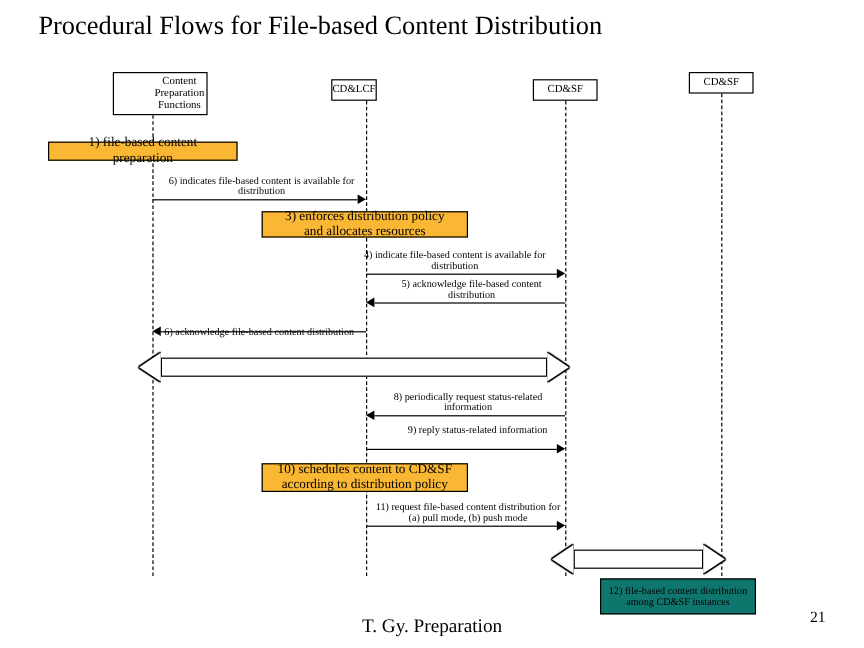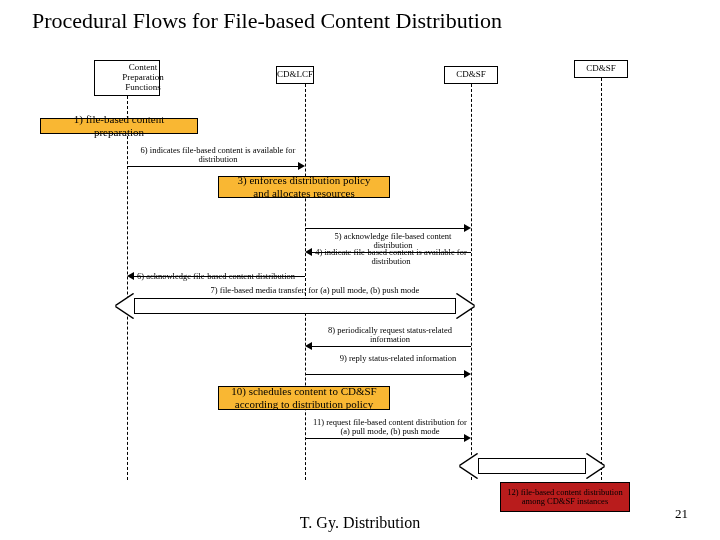--- a/index.html
+++ b/index.html
@@ -10,63 +10,62 @@
   .vline{position:absolute;width:0;border-left:1px dashed #000;}
   .msg{position:absolute;font-size:8.5px;text-align:center;line-height:1.1;}
   .note{position:absolute;background:#f9b733;border:1px solid #000;font-size:11px;text-align:center;line-height:1.15;box-sizing:border-box;display:flex;align-items:center;justify-content:center;padding:1px 12px;}
   .arrow-line{position:absolute;height:0;border-top:1px solid #000;}
   .arrowR{position:absolute;width:0;height:0;border-top:4px solid transparent;border-bottom:4px solid transparent;border-left:7px solid #000;}
   .arrowL{position:absolute;width:0;height:0;border-top:4px solid transparent;border-bottom:4px solid transparent;border-right:7px solid #000;}
   .bigarrow{position:absolute;background:#fff;border:1px solid #000;box-sizing:border-box;}
   .bigarrowHead{position:absolute;width:0;height:0;}
   .footer{position:absolute;bottom:8px;left:0;width:720px;font-size:16px;text-align:center;}
   .pagenum{position:absolute;bottom:18px;right:32px;font-size:13px;}
-  .tbox{position:absolute;background:#b91c1c;border:1px solid #000;font-size:8.5px;text-align:center;line-height:1.1;box-sizing:border-box;display:flex;align-items:center;justify-content:center;padding:13px 2px;}
+  .tbox{position:absolute;background:#0f766e;border:1px solid #000;font-size:8.5px;text-align:center;line-height:1.1;box-sizing:border-box;display:flex;align-items:center;justify-content:center;padding:13px 2px;}
 </style>
 </head>
 <body>
 <div class="slide">
 
 <div class="title">Procedural Flows for File-based Content Distribution</div>
 
 <div class="diag">
 
-  <div class="dhead" style="left:94px;top:0;width:66px;height:36px;padding-left:33px;">Content Preparation Functions</div>
+  <div class="dhead" style="left:94px;top:0;width:79px;height:36px;padding-left:33px;">Content Preparation Functions</div>
   <div class="vline" style="left:127px;top:36px;height:384px;"></div>
 
   <div class="dhead" style="left:276px;top:6px;width:38px;height:18px;">CD&amp;LCF</div>
   <div class="vline" style="left:305px;top:24px;height:396px;"></div>
 
   <div class="dhead" style="left:444px;top:6px;width:54px;height:18px;">CD&amp;SF</div>
   <div class="vline" style="left:471px;top:24px;height:396px;"></div>
 
   <div class="dhead" style="left:574px;top:0;width:54px;height:18px;">CD&amp;SF</div>
   <div class="vline" style="left:601px;top:18px;height:402px;"></div>
 
   <div class="note" style="left:40px;top:58px;width:158px;height:16px;">1) file-based content preparation</div>
 
   <div class="msg" style="left:138px;top:86px;width:160px;">6) indicates file-based content is available for distribution</div>
   <div class="arrow-line" style="left:127px;top:106px;width:171px;"></div>
   <div class="arrowR" style="left:298px;top:102px;"></div>
 
   <div class="note" style="left:218px;top:116px;width:172px;height:22px;">3) enforces distribution policy and allocates resources</div>
 
-  <div class="msg" style="left:312px;top:148px;width:158px;margin-top:40px;">4) indicate file-based content is available for distribution</div>
+  <div class="msg" style="left:300px;top:148px;width:158px;">4) indicate file-based content is available for distribution</div>
   <div class="arrow-line" style="left:305px;top:168px;width:159px;"></div>
   <div class="arrowR" style="left:464px;top:164px;"></div>
 
   <div class="msg" style="left:318px;top:172px;width:150px;">5) acknowledge file-based content distribution</div>
   <div class="arrow-line" style="left:312px;top:192px;width:159px;"></div>
   <div class="arrowL" style="left:305px;top:188px;"></div>
 
   <div class="msg" style="left:136px;top:212px;width:160px;">6) acknowledge file-based content distribution</div>
   <div class="arrow-line" style="left:134px;top:216px;width:171px;"></div>
   <div class="arrowL" style="left:127px;top:212px;"></div>
 
-  <div class="msg" style="left:190px;top:226px;width:250px;">7) file-based media transfer, for (a) pull mode, (b) push mode</div>
   <div class="bigarrow" style="left:134px;top:238px;width:322px;height:16px;"></div>
   <div class="bigarrowHead" style="left:116px;top:234px;border-top:12px solid transparent;border-bottom:12px solid transparent;border-right:18px solid #fff;filter:drop-shadow(-1px 0 0 #000) drop-shadow(0 1px 0 #000) drop-shadow(0 -1px 0 #000);"></div>
   <div class="bigarrowHead" style="left:456px;top:234px;border-top:12px solid transparent;border-bottom:12px solid transparent;border-left:18px solid #fff;filter:drop-shadow(1px 0 0 #000) drop-shadow(0 1px 0 #000) drop-shadow(0 -1px 0 #000);"></div>
 
   <div class="msg" style="left:312px;top:266px;width:156px;">8) periodically request status-related information</div>
   <div class="arrow-line" style="left:312px;top:286px;width:159px;"></div>
   <div class="arrowL" style="left:305px;top:282px;"></div>
 
   <div class="msg" style="left:328px;top:294px;width:140px;">9) reply status-related information</div>
   <div class="arrow-line" style="left:305px;top:314px;width:159px;"></div>
@@ -80,17 +79,17 @@
 
   <div class="bigarrow" style="left:478px;top:398px;width:108px;height:16px;"></div>
   <div class="bigarrowHead" style="left:460px;top:394px;border-top:12px solid transparent;border-bottom:12px solid transparent;border-right:18px solid #fff;filter:drop-shadow(-1px 0 0 #000) drop-shadow(0 1px 0 #000) drop-shadow(0 -1px 0 #000);"></div>
   <div class="bigarrowHead" style="left:586px;top:394px;border-top:12px solid transparent;border-bottom:12px solid transparent;border-left:18px solid #fff;filter:drop-shadow(1px 0 0 #000) drop-shadow(0 1px 0 #000) drop-shadow(0 -1px 0 #000);"></div>
 
   <div class="tbox" style="left:500px;top:422px;width:130px;height:30px;">12) file-based content distribution among CD&amp;SF instances</div>
 
 </div>
 
 <div class="footer">
-  <span>T. Gy. Distribution</span><br>
+  <span>T. Gy. Preparation</span><br>
 </div>
 <div class="pagenum">21</div>
 
 </div>
 
 </body></html>

